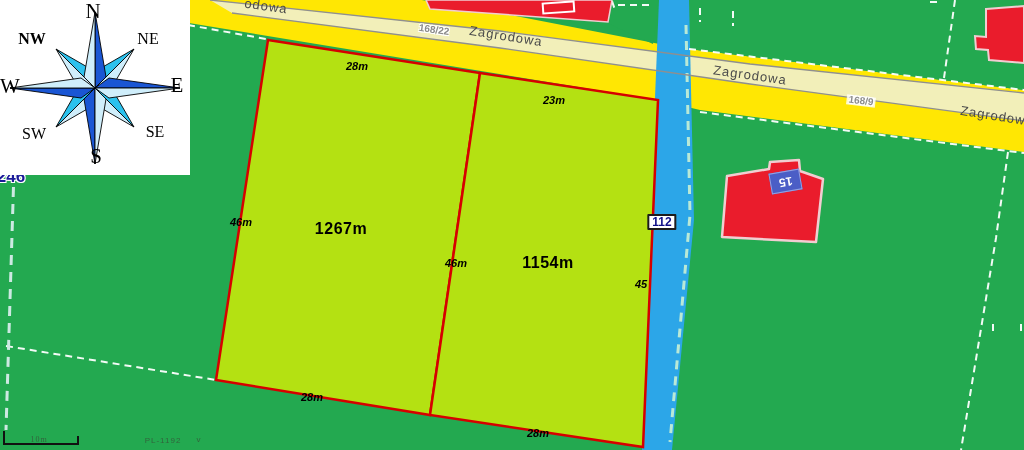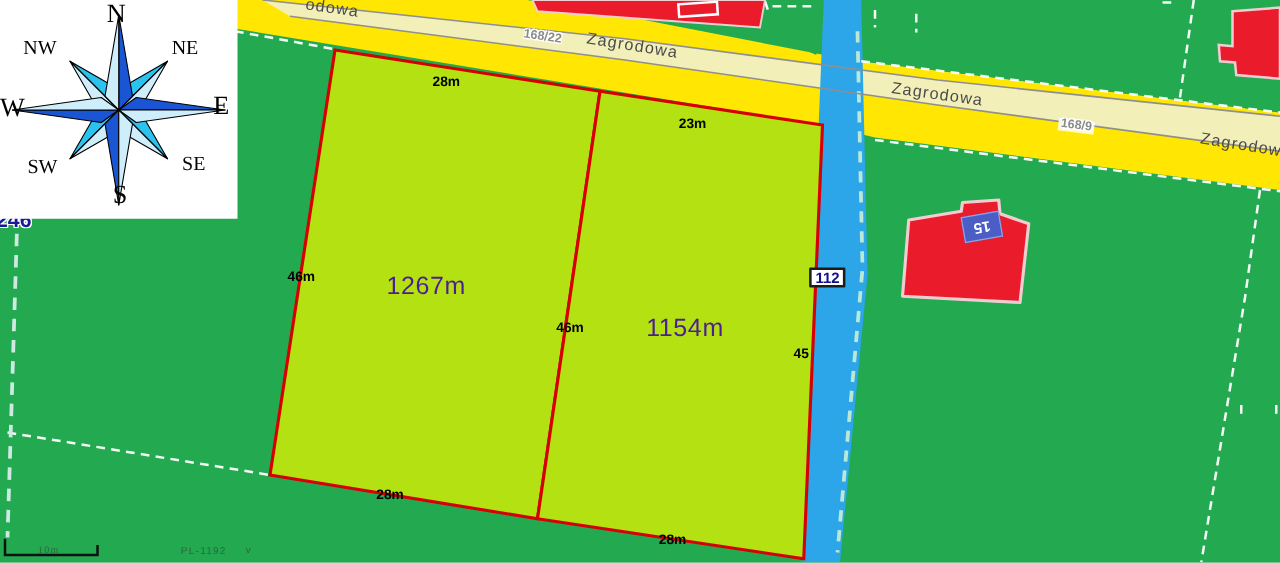--- a/index.html
+++ b/index.html
@@ -2,22 +2,22 @@
 <html><head>
 <meta charset="utf-8">
 <style>
   html,body{margin:0;padding:0;background:#ddd;}
   #stage{
     position:relative;width:1024px;height:450px;overflow:hidden;
     background:#23a950;font-family:"Liberation Sans",sans-serif;
   }
   #stage svg{position:absolute;left:0;top:0;}
   .lbl{position:absolute;transform:translate(-50%,-50%);white-space:nowrap;line-height:1;}
-  .dim{font-size:11px;font-weight:bold;color:#000;}
-  .area{font-size:20px;font-weight:normal;color:#4c1d95;letter-spacing:.5px;}
+  .dim{font-size:11px;font-weight:bold;color:#000;font-style:italic;}
+  .area{font-size:16px;font-weight:bold;color:#000000;letter-spacing:.5px;}
   .street{font-size:13px;color:#4a4a4a;letter-spacing:1px;}
   .r7{transform:translate(-50%,-50%) rotate(7deg);}
   .r8{transform:translate(-50%,-50%) rotate(8deg);}
   .r9{transform:translate(-50%,-50%) rotate(9deg);}
   .plotnum{font-size:10px;font-weight:bold;color:#8c8c8c;
     text-shadow:-1px -1px 0 #fff,1px -1px 0 #fff,-1px 1px 0 #fff,1px 1px 0 #fff;}
   .chip{background:rgba(255,255,255,.8);padding:0 2px;}
   .navy{font-size:17px;font-weight:bold;color:#1a1a99;
     text-shadow:-1px -1px 0 #fff,1px -1px 0 #fff,-1px 1px 0 #fff,1px 1px 0 #fff;}
   .badge247{font-size:12px;font-weight:bold;color:#101089;background:#fff;
@@ -135,16 +135,16 @@
         <polygon points="10,88 81,78 95,88" fill="#cfeefb"></polygon>
       </g>
     </svg>
     <span class="pt pt-big" style="left:93px;top:11px;">N</span>
     <span class="pt pt-small" style="left:148px;top:39px;">NE</span>
     <span class="pt pt-big" style="left:177px;top:85px;">E</span>
     <span class="pt pt-small" style="left:155px;top:132px;text-align:center;">SE</span>
     <span class="pt pt-big" style="left:96px;top:156px;">S</span>
     <span class="pt pt-small" style="left:34px;top:134px;">SW</span>
     <span class="pt pt-big" style="left:10px;top:86px;">W</span>
-    <span class="pt pt-small" style="left:32px;top:39px;">NW</span>
+    <span class="pt pt-small" style="left:32px;top:39px;font-weight:bold;">NW</span>
   </div>
 
 </div>
 
 </body></html>

